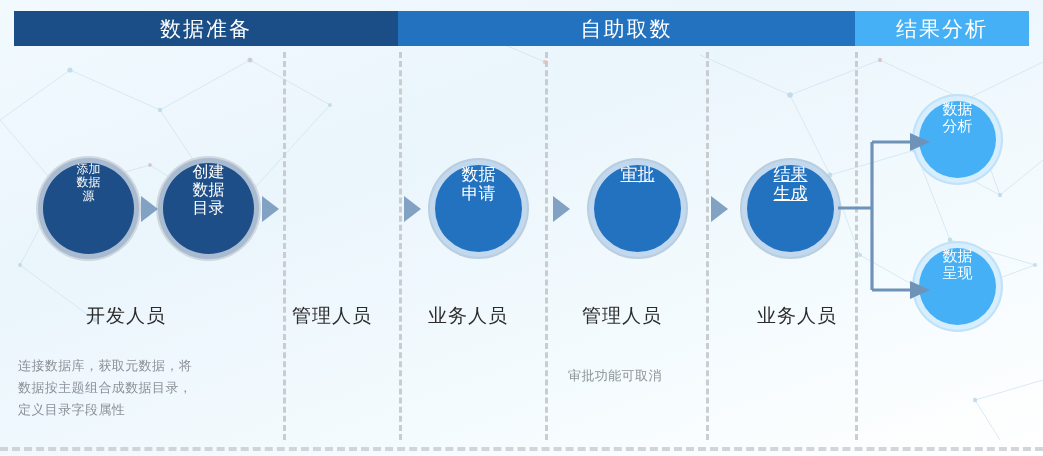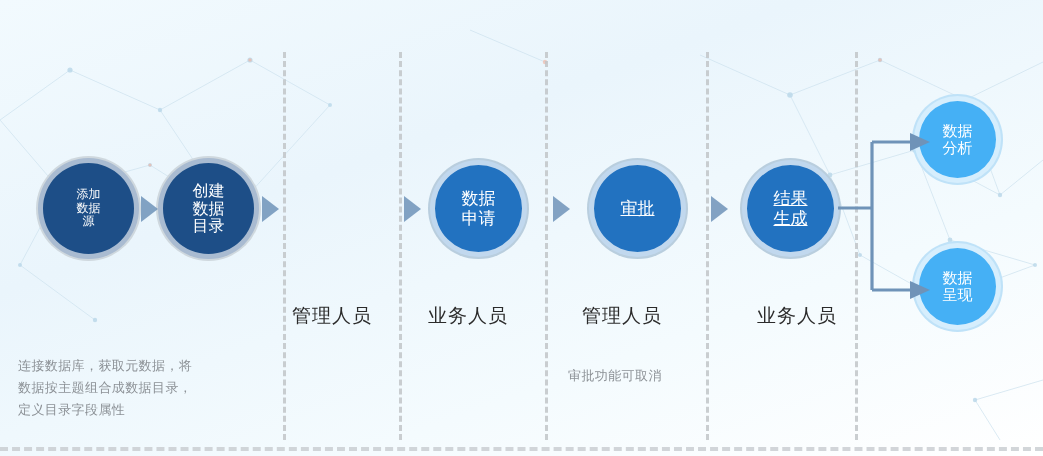--- a/index.html
+++ b/index.html
@@ -71,21 +71,21 @@
     height: 0;
     border-top: 4px dashed #c8ccd0;
     opacity: .8;
   }
 
   
   .node {
     position: absolute;
     border-radius: 50%;
     display: flex;
-    align-items: center;
+    align-items: flex-start;
     justify-content: center;
     text-align: center;
     color: #ffffff;
     line-height: 1.12;
     box-sizing: border-box;
   }
   .node .node-label { display: block; }
   .ring-dark {
     background: #1d4e87;
     border: 5px solid rgba(255,255,255,.62);
@@ -184,20 +184,31 @@
       <circle cx="975" cy="400" r="2.2"></circle>
     </g>
     <g fill="#f0b9a8" opacity="0.7">
       <circle cx="545" cy="62" r="2.2"></circle>
         <circle cx="250" cy="60" r="1.8"></circle>
       <circle cx="880" cy="60" r="1.8"></circle>
         <circle cx="150" cy="165" r="1.6"></circle>
     </g>
   </svg>
 
+  <div class="band-row">
+    <div class="band band-1">
+      <span>数据准备</span>
+    </div>
+    <div class="band band-2">
+      <span>自助取数</span>
+    </div>
+    <div class="band band-3">
+      <span>结果分析</span>
+    </div>
+  </div>
 
   <div class="vdash" style="left:283px;"></div>
   <div class="vdash" style="left:399px;"></div>
   <div class="vdash" style="left:545px;"></div>
   <div class="vdash" style="left:706px;"></div>
   <div class="vdash" style="left:855px;"></div>
 
   <div class="hdash"></div>
 
   <div class="node ring-dark" style="left:38px; top:158px; width:101px; height:101px; font-size:12px;">
@@ -241,20 +252,23 @@
       <path d="M34,42 L34,190"></path>
       <path d="M34,42 L72,42"></path>
       <path d="M34,190 L72,190"></path>
     </g>
     <g fill="#6f93b8">
       <polygon points="72,33 92,42 72,51"></polygon>
       <polygon points="72,181 92,190 72,199"></polygon>
     </g>
   </svg>
 
+  <div class="role" style="left:86px;  top:303px;">
+    <span>开发人员</span>
+  </div>
   <div class="role" style="left:292px; top:303px;">
     <span>管理人员</span>
   </div>
   <div class="role" style="left:428px; top:303px;">
     <span>业务人员</span>
   </div>
   <div class="role" style="left:582px; top:303px;">
     <span>管理人员</span>
   </div>
   <div class="role" style="left:757px; top:303px;">

